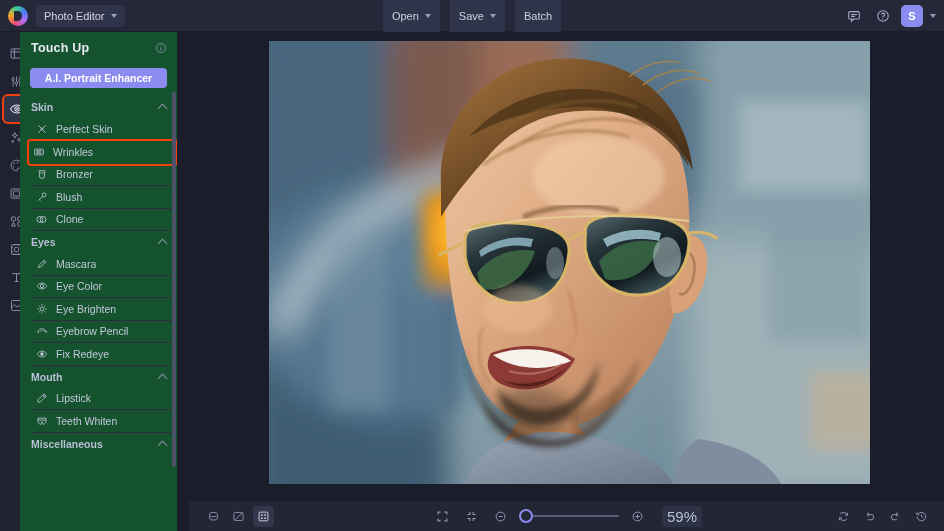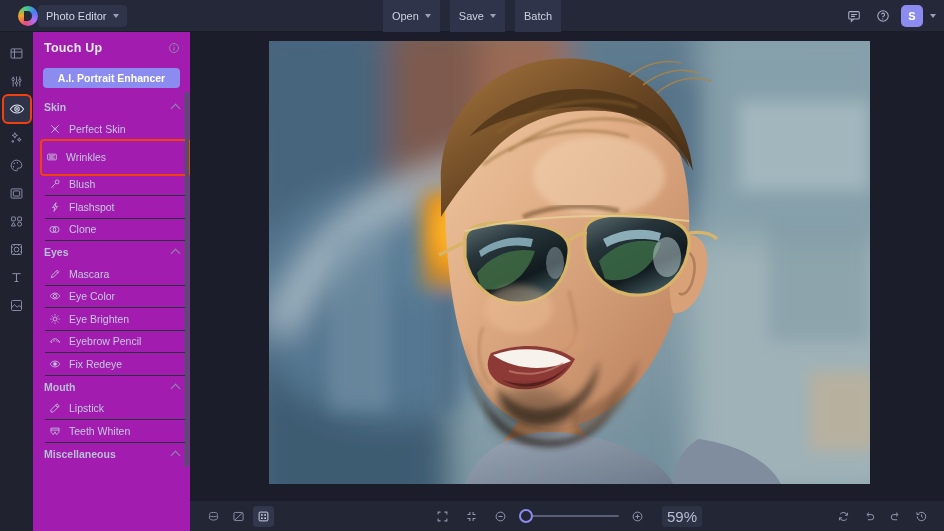--- a/index.html
+++ b/index.html
@@ -12,21 +12,21 @@
   }
   #app { position: relative; width: 944px; height: 531px; background: #1b1d2a; }
 
   
   .topbar {
     position: absolute; left: 0; top: 0; width: 944px; height: 32px;
     background: #252838;
     display: flex; align-items: center;
     border-bottom: 1px solid #1a1c27;
   }
-  .tb-left { display: flex; align-items: center; padding-left: 18px; }
+  .tb-left { display: flex; align-items: center; gap: 8px; padding-left: 8px; }
   .logo {
     width: 20px; height: 20px; border-radius: 50%;
     background: conic-gradient(from 200deg, #e94b7a, #f5a623, #3ecf8e, #4a7bf7, #b06ef5, #e94b7a);
     position: relative;
   }
   .logo::after {
     content: ""; position: absolute; left: 6px; top: 5px;
     width: 8px; height: 10px; border-radius: 0 50% 50% 0;
     background: #252838;
   }
@@ -83,22 +83,22 @@
   }
   .rail-item.active {
     background: #2f3347;
     box-shadow: 0 0 0 2px #f2400f;
     color: #dfe3f2;
   }
   .rail-item svg { display: block; }
 
   
   .panel {
-    position: absolute; left: 33px; top: 32px; width: 157px; height: 499px;
-    background: #a21caf;
+    position: absolute; left: 20px; top: 32px; width: 157px; height: 499px;
+    background: #14532d;
     overflow: hidden;
   }
   .panel-head {
     height: 32px; display: flex; align-items: center; justify-content: space-between;
     padding: 0 10px 0 11px;
   }
   .panel-title { color: #e8eaf4; font-size: 12.5px; font-weight: bold; letter-spacing: .2px; }
   .info-icon { color: #8a90ab; display: flex; }
 
   .ai-btn {
@@ -129,21 +129,21 @@
     border-bottom: 1px solid #2b2f40;
     padding-left: 3px;
   }
   .item .glyph { width: 13px; height: 13px; display: flex; align-items: center; justify-content: center; color: #c3c8dc; flex: 0 0 13px; }
   .item .glyph svg { display: block; }
   .item.highlight {
     box-shadow: 0 0 0 2px #f2400f;
     border-radius: 2px;
     margin-left: 9px; margin-right: 1px;
     border-bottom: none;
-    height: 33px;
+    height: 23px;
   }
 
   .panel-scrollbar {
     position: absolute; right: 1px; top: 60px;
     width: 4px; height: 375px; border-radius: 2px;
     background: #4d5269;
   }
 
   
   .canvas {
@@ -346,34 +346,35 @@
           <svg width="12" height="12" viewBox="0 0 16 16" fill="none" stroke="currentColor" stroke-width="1.1">
             <rect x="2.2" y="4.2" width="11.6" height="7.6" rx="1"></rect>
             <path d="M4.2 6.4h7.6M4.2 8h5.6M4.2 9.6h7.6"></path>
           </svg>
         </span>
         <span>Wrinkles</span>
       </div>
       <div class="item">
         <span class="glyph">
           <svg width="12" height="12" viewBox="0 0 16 16" fill="none" stroke="currentColor" stroke-width="1.1">
+            <path d="M4.2 3.6h7.6l-.8 9a1 1 0 0 1-1 .9H6a1 1 0 0 1-1-.9z"></path>
+            <path d="M5.6 6.6h4.8"></path>
+          </svg>
+        </span>
+        <span>Bronzer</span>
+      </div>
+      <div class="item">
+        <span class="glyph">
+          <svg width="12" height="12" viewBox="0 0 16 16" fill="none" stroke="currentColor" stroke-width="1.1">
             <circle cx="10.8" cy="5.2" r="2.6"></circle>
             <path d="M9 7L3.2 12.8"></path>
             <path d="M4.6 11.4l1.4 1.4"></path>
           </svg>
         </span>
         <span>Blush</span>
-      </div>
-      <div class="item">
-        <span class="glyph">
-          <svg width="12" height="12" viewBox="0 0 16 16" fill="none" stroke="currentColor" stroke-width="1.1">
-            <path d="M9.4 2.2L4.6 8.8h3.2l-1.2 5 4.8-6.6H8.2z"></path>
-          </svg>
-        </span>
-        <span>Flashspot</span>
       </div>
       <div class="item">
         <span class="glyph">
           <svg width="13" height="13" viewBox="0 0 16 16" fill="none" stroke="currentColor" stroke-width="1.1">
             <circle cx="6" cy="8" r="3.6"></circle>
             <circle cx="10" cy="8" r="3.6"></circle>
           </svg>
         </span>
         <span>Clone</span>
       </div>

